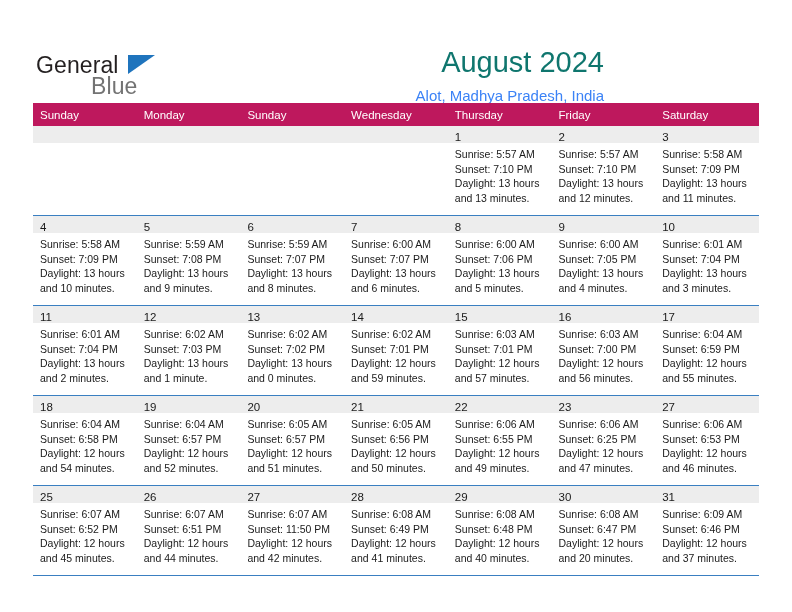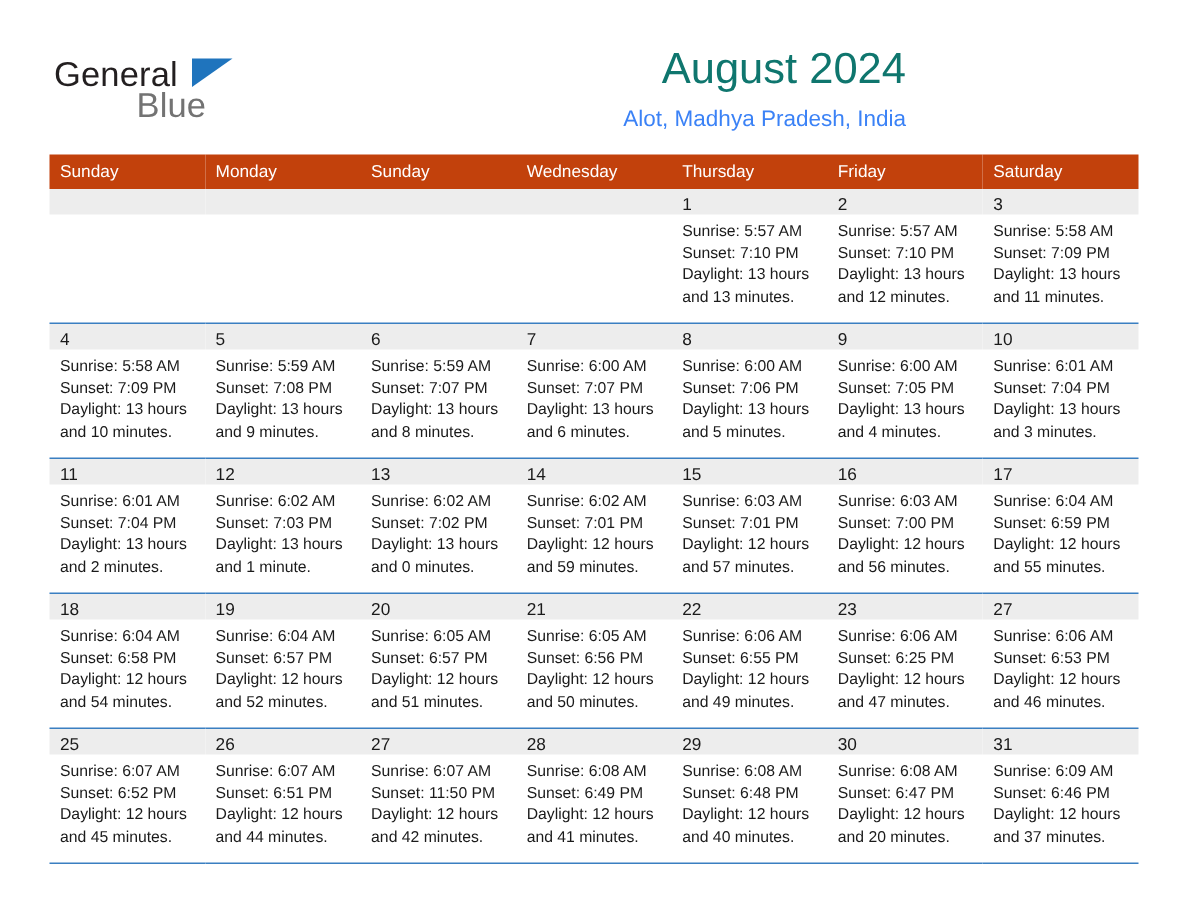--- a/index.html
+++ b/index.html
@@ -19,21 +19,21 @@
     position: relative;
     width: 792px;
     height: 612px;
     box-sizing: border-box;
   }
 
   
   .topbar {
     position: absolute;
     left: 0;
-    top: 0;
+    top: 16px;
     width: 640px;
     height: 100px;
   }
   .brand {
     position: absolute;
     left: 36px;
     top: 38px;
     width: 230px;
     height: 50px;
   }
@@ -90,21 +90,21 @@
   
   .calendar {
     position: absolute;
     left: 33px;
     top: 103px;
     width: 726px;
     border-collapse: collapse;
     table-layout: fixed;
   }
   .calendar th {
-    background: #c2410c;
+    background: #be185d;
     color: #ffffff;
     font-size: 11.5px;
     font-weight: normal;
     text-align: left;
     padding: 5px 0 5px 7px;
     height: 13px;
     border: none;
   }
   .calendar td {
     vertical-align: top;

